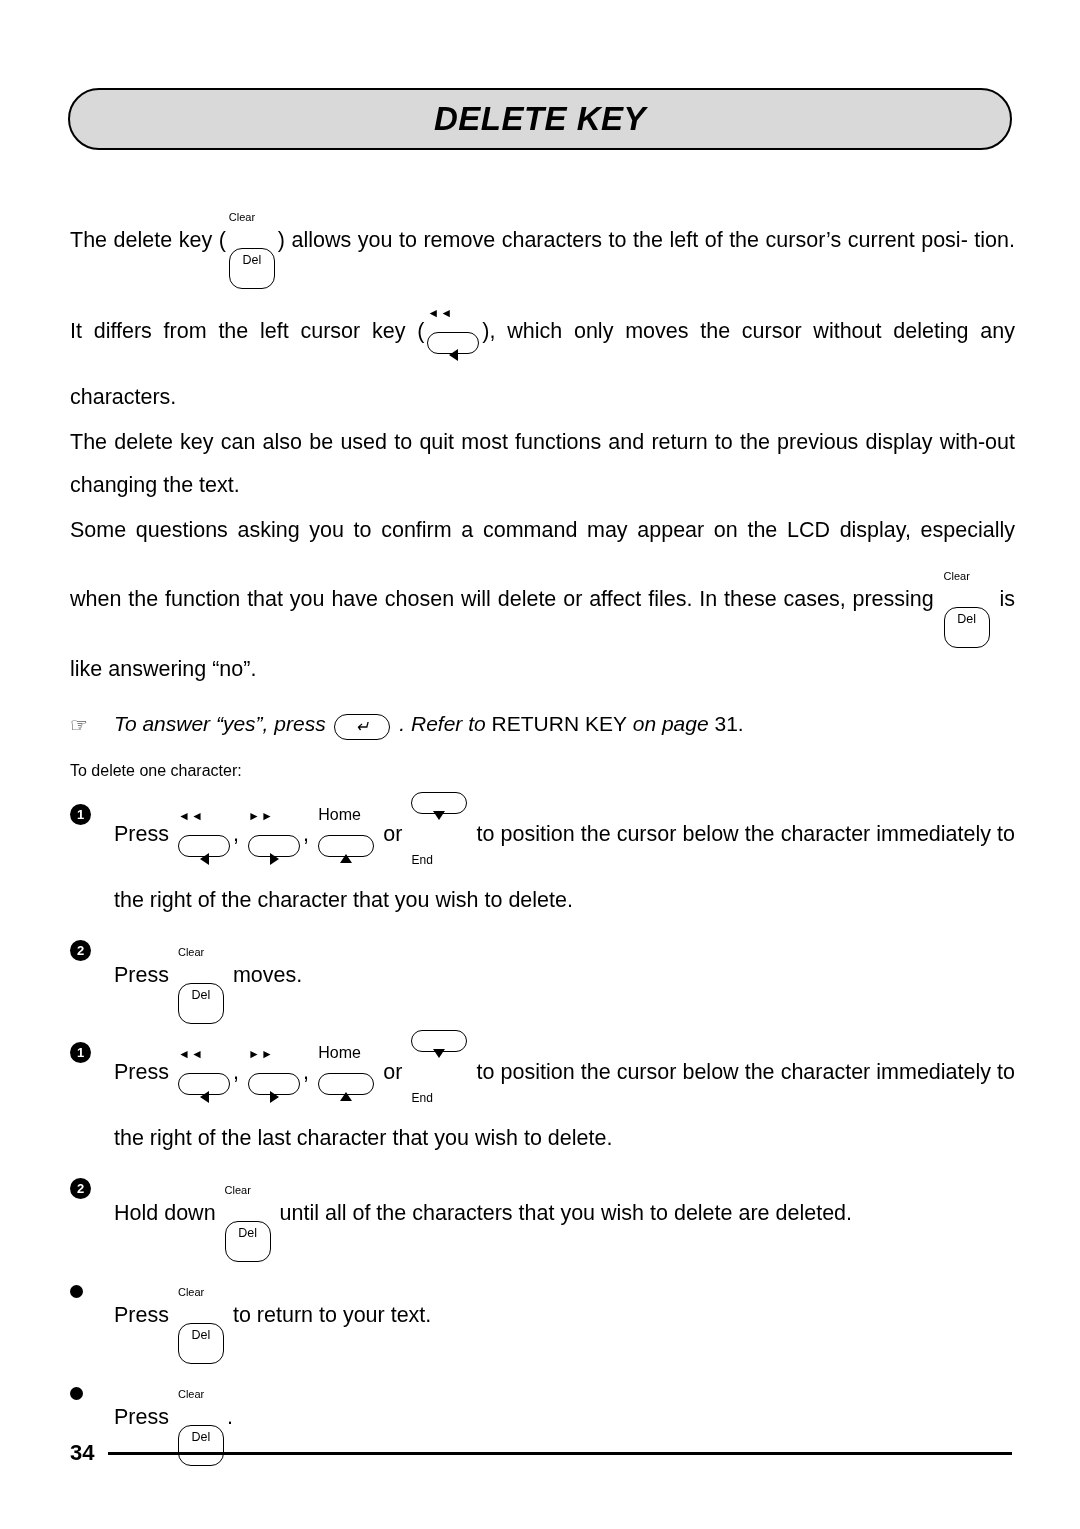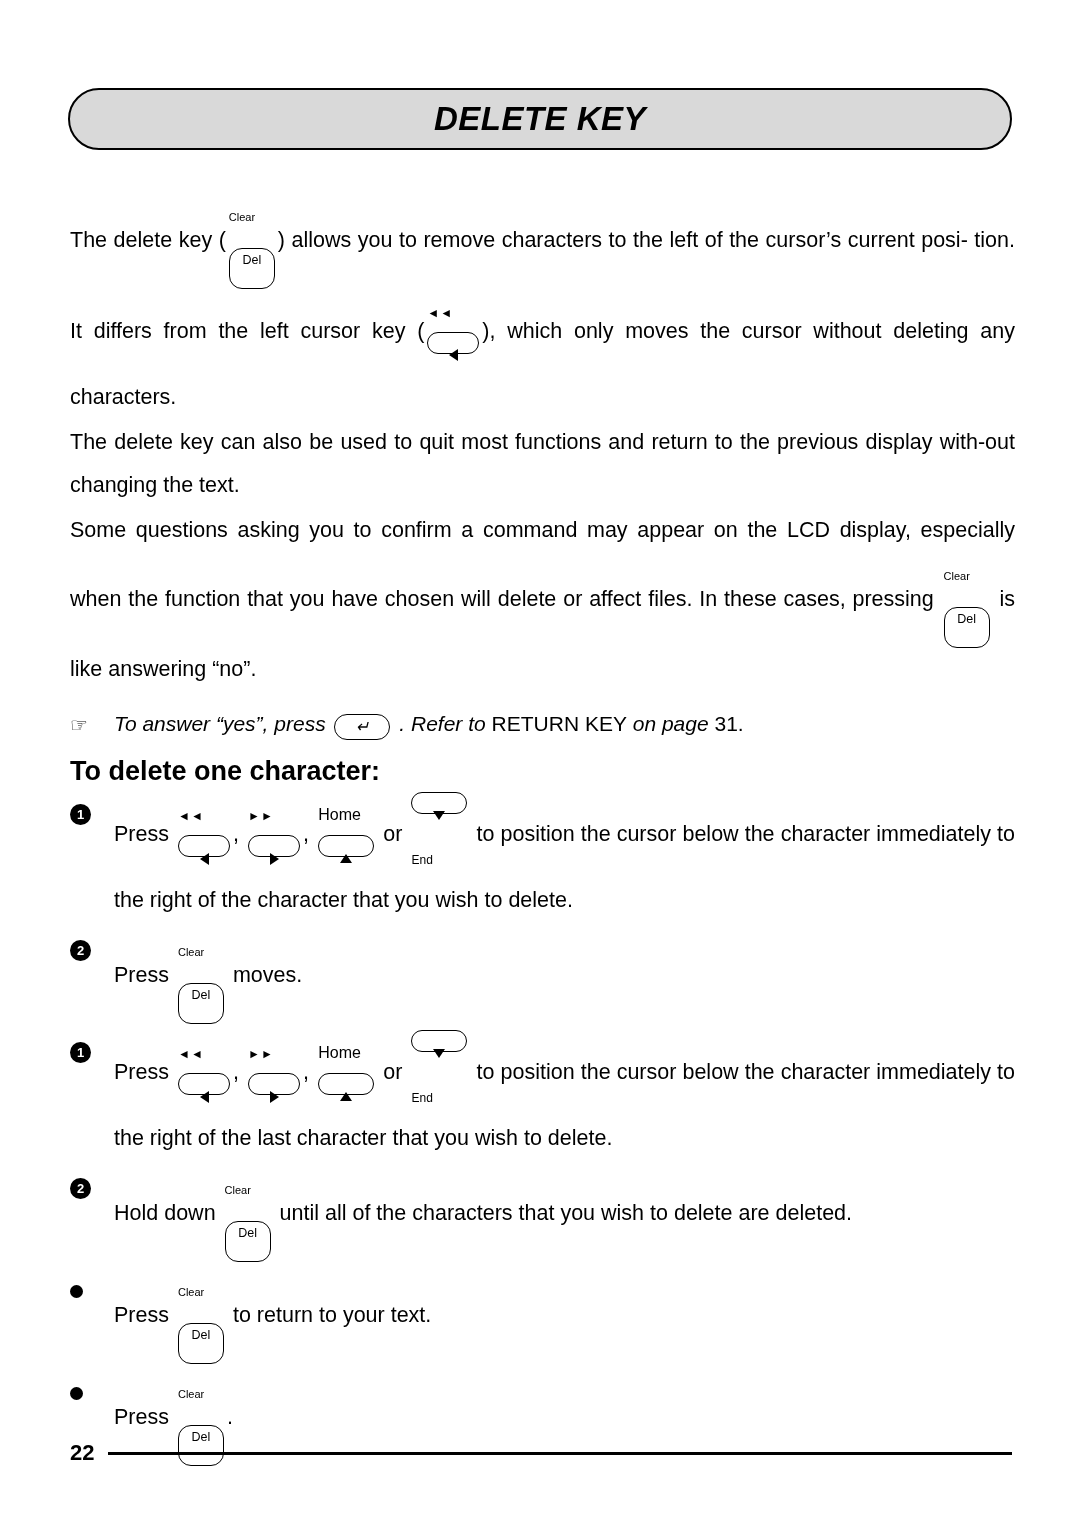--- a/index.html
+++ b/index.html
@@ -48,22 +48,22 @@
   p.para {
     margin: 0 0 2px 0;
     font-size: 21.5px;
     line-height: 43px;
     text-align: justify;
     text-justify: inter-word;
   }
 
   h3.subhead {
     margin: 14px 0 6px 0;
-    font-size: 27px;
-    font-weight: bold;
+    font-size: 16px;
+    font-weight: normal;
     line-height: 30px;
   }
 
   
   .step {
     display: flex;
     align-items: flex-start;
     margin: 6px 0 2px 0;
   }
   .step-marker {
@@ -270,15 +270,15 @@
 
 
   <div class="step">
     <div class="step-marker"><span class="bullet-dot"></span></div>
     <div class="step-body"><span>Press</span> <span class="key key-del"><span class="cap-top">Clear</span><span class="key-cap">Del</span></span><span>.</span></div>
   </div>
 
 </div>
 
 <div class="footer">
-  <div class="page-num">22</div>
+  <div class="page-num">34</div>
   <div class="footer-rule"></div>
 </div>
 
 </body></html>

